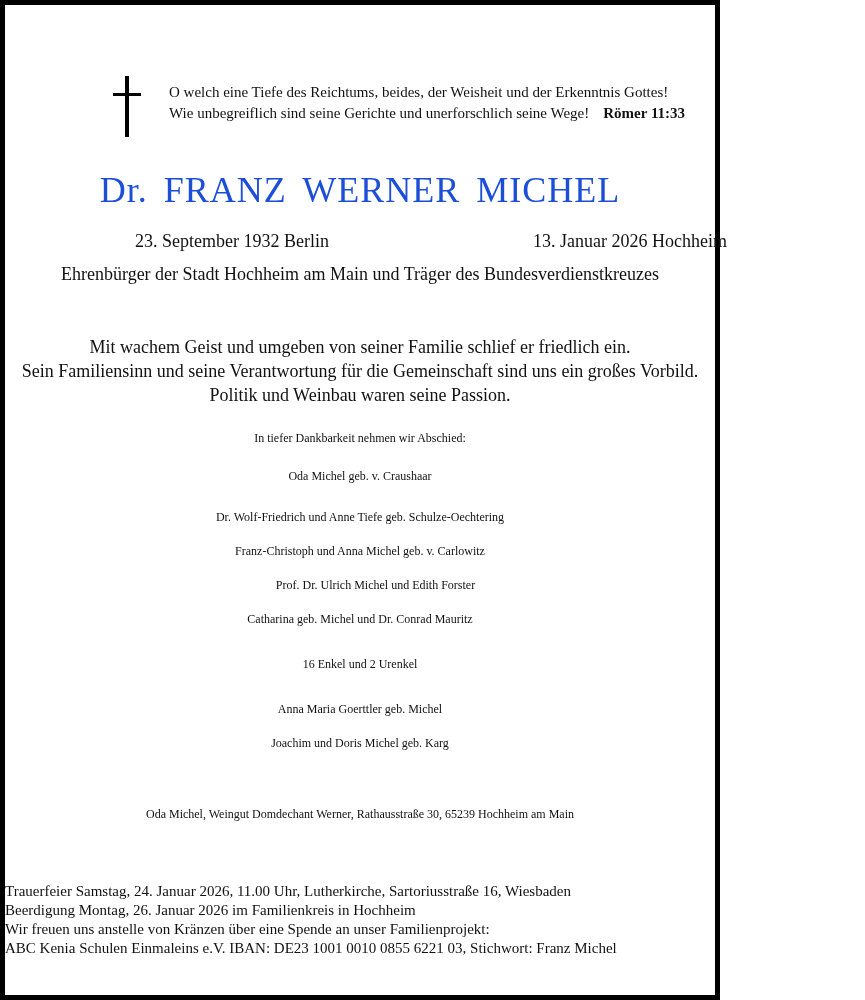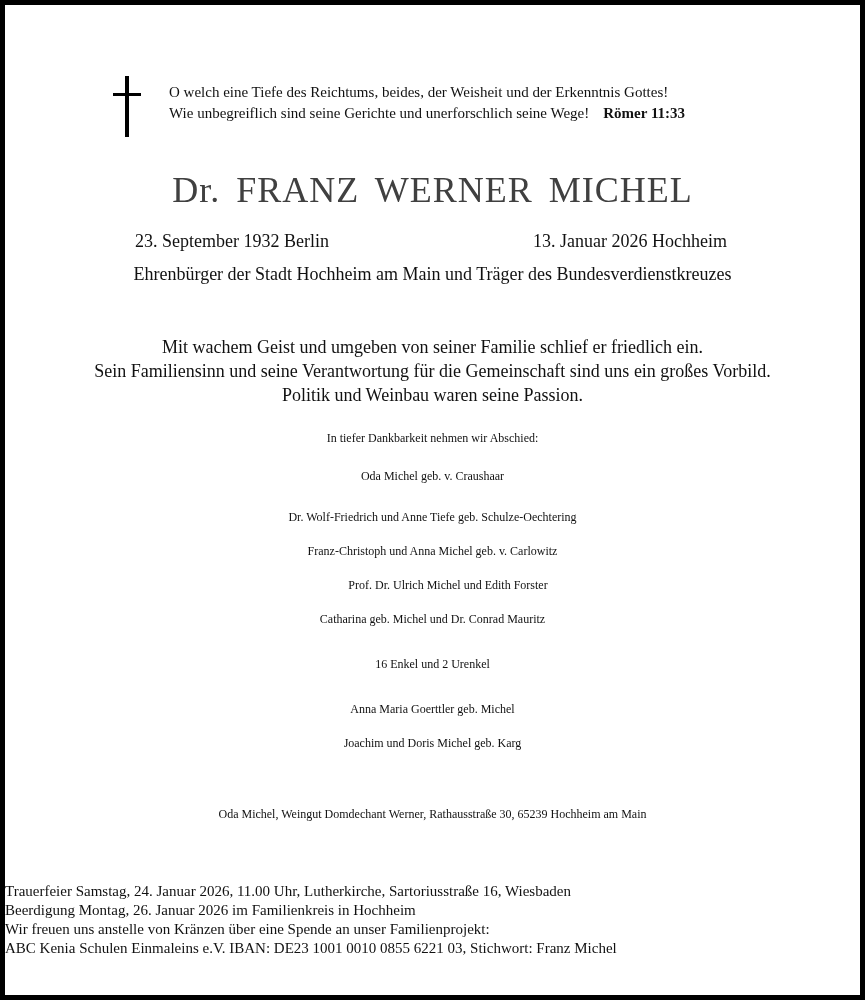--- a/index.html
+++ b/index.html
@@ -11,21 +11,21 @@
       width: 865px;
       height: 1000px;
       position: relative;
       overflow: hidden;
       font-family: "Liberation Serif", "DejaVu Serif", serif;
       color: #111111;
     }
     .frame {
       position: absolute;
       left: 0; top: 0;
-      width: 865px; height: 1000px;
+      width: 720px; height: 1000px;
       box-sizing: border-box;
       border: 5px solid #000000;
       background: #ffffff;
     }
     .cross {
       position: absolute;
       left: 108px;
       top: 71px;
       width: 28px;
       height: 61px;
@@ -57,21 +57,21 @@
     }
     .title {
       position: absolute;
       left: 0; right: 0;
       top: 164px;
       text-align: center;
       font-size: 36px;
       letter-spacing: 1px;
       word-spacing: 6px;
       white-space: nowrap;
-      color: #404040;
+      color: #1d4ed8;
     }
     .date {
       position: absolute;
       top: 226px;
       font-size: 18px;
       white-space: nowrap;
     }
     .date.birth { left: 130px; }
     .date.death { left: 528px; }
     .honors {

